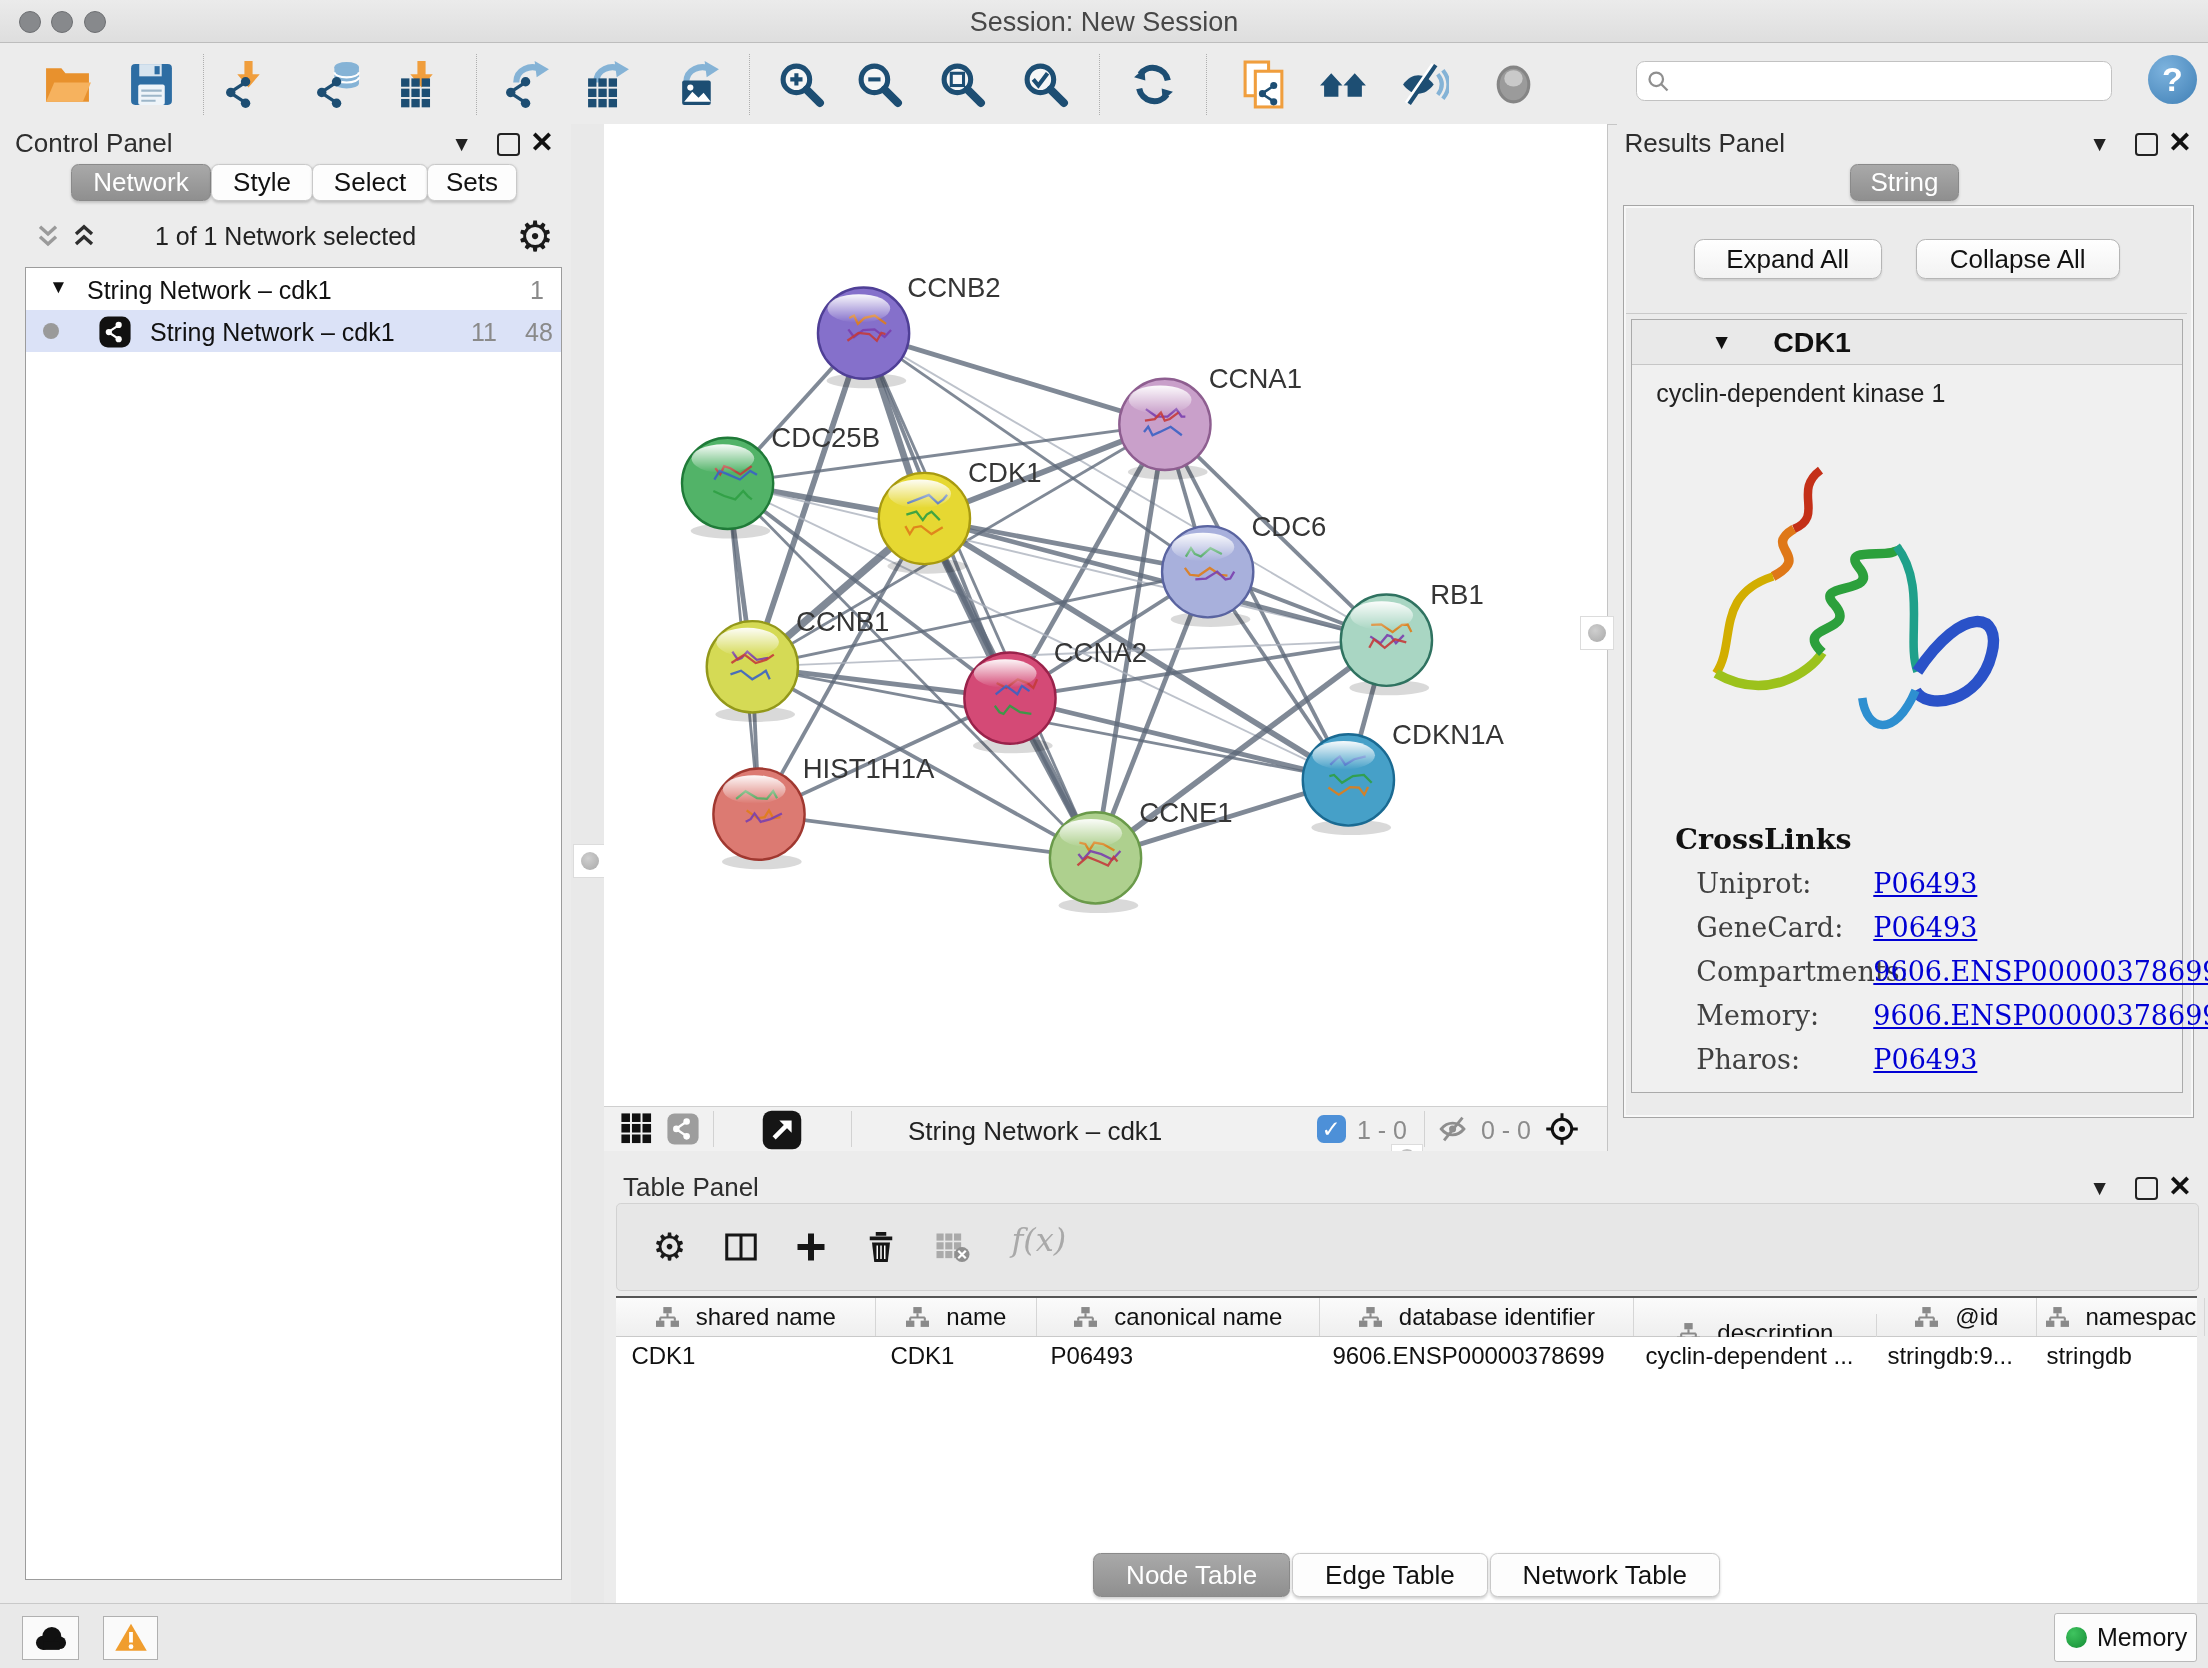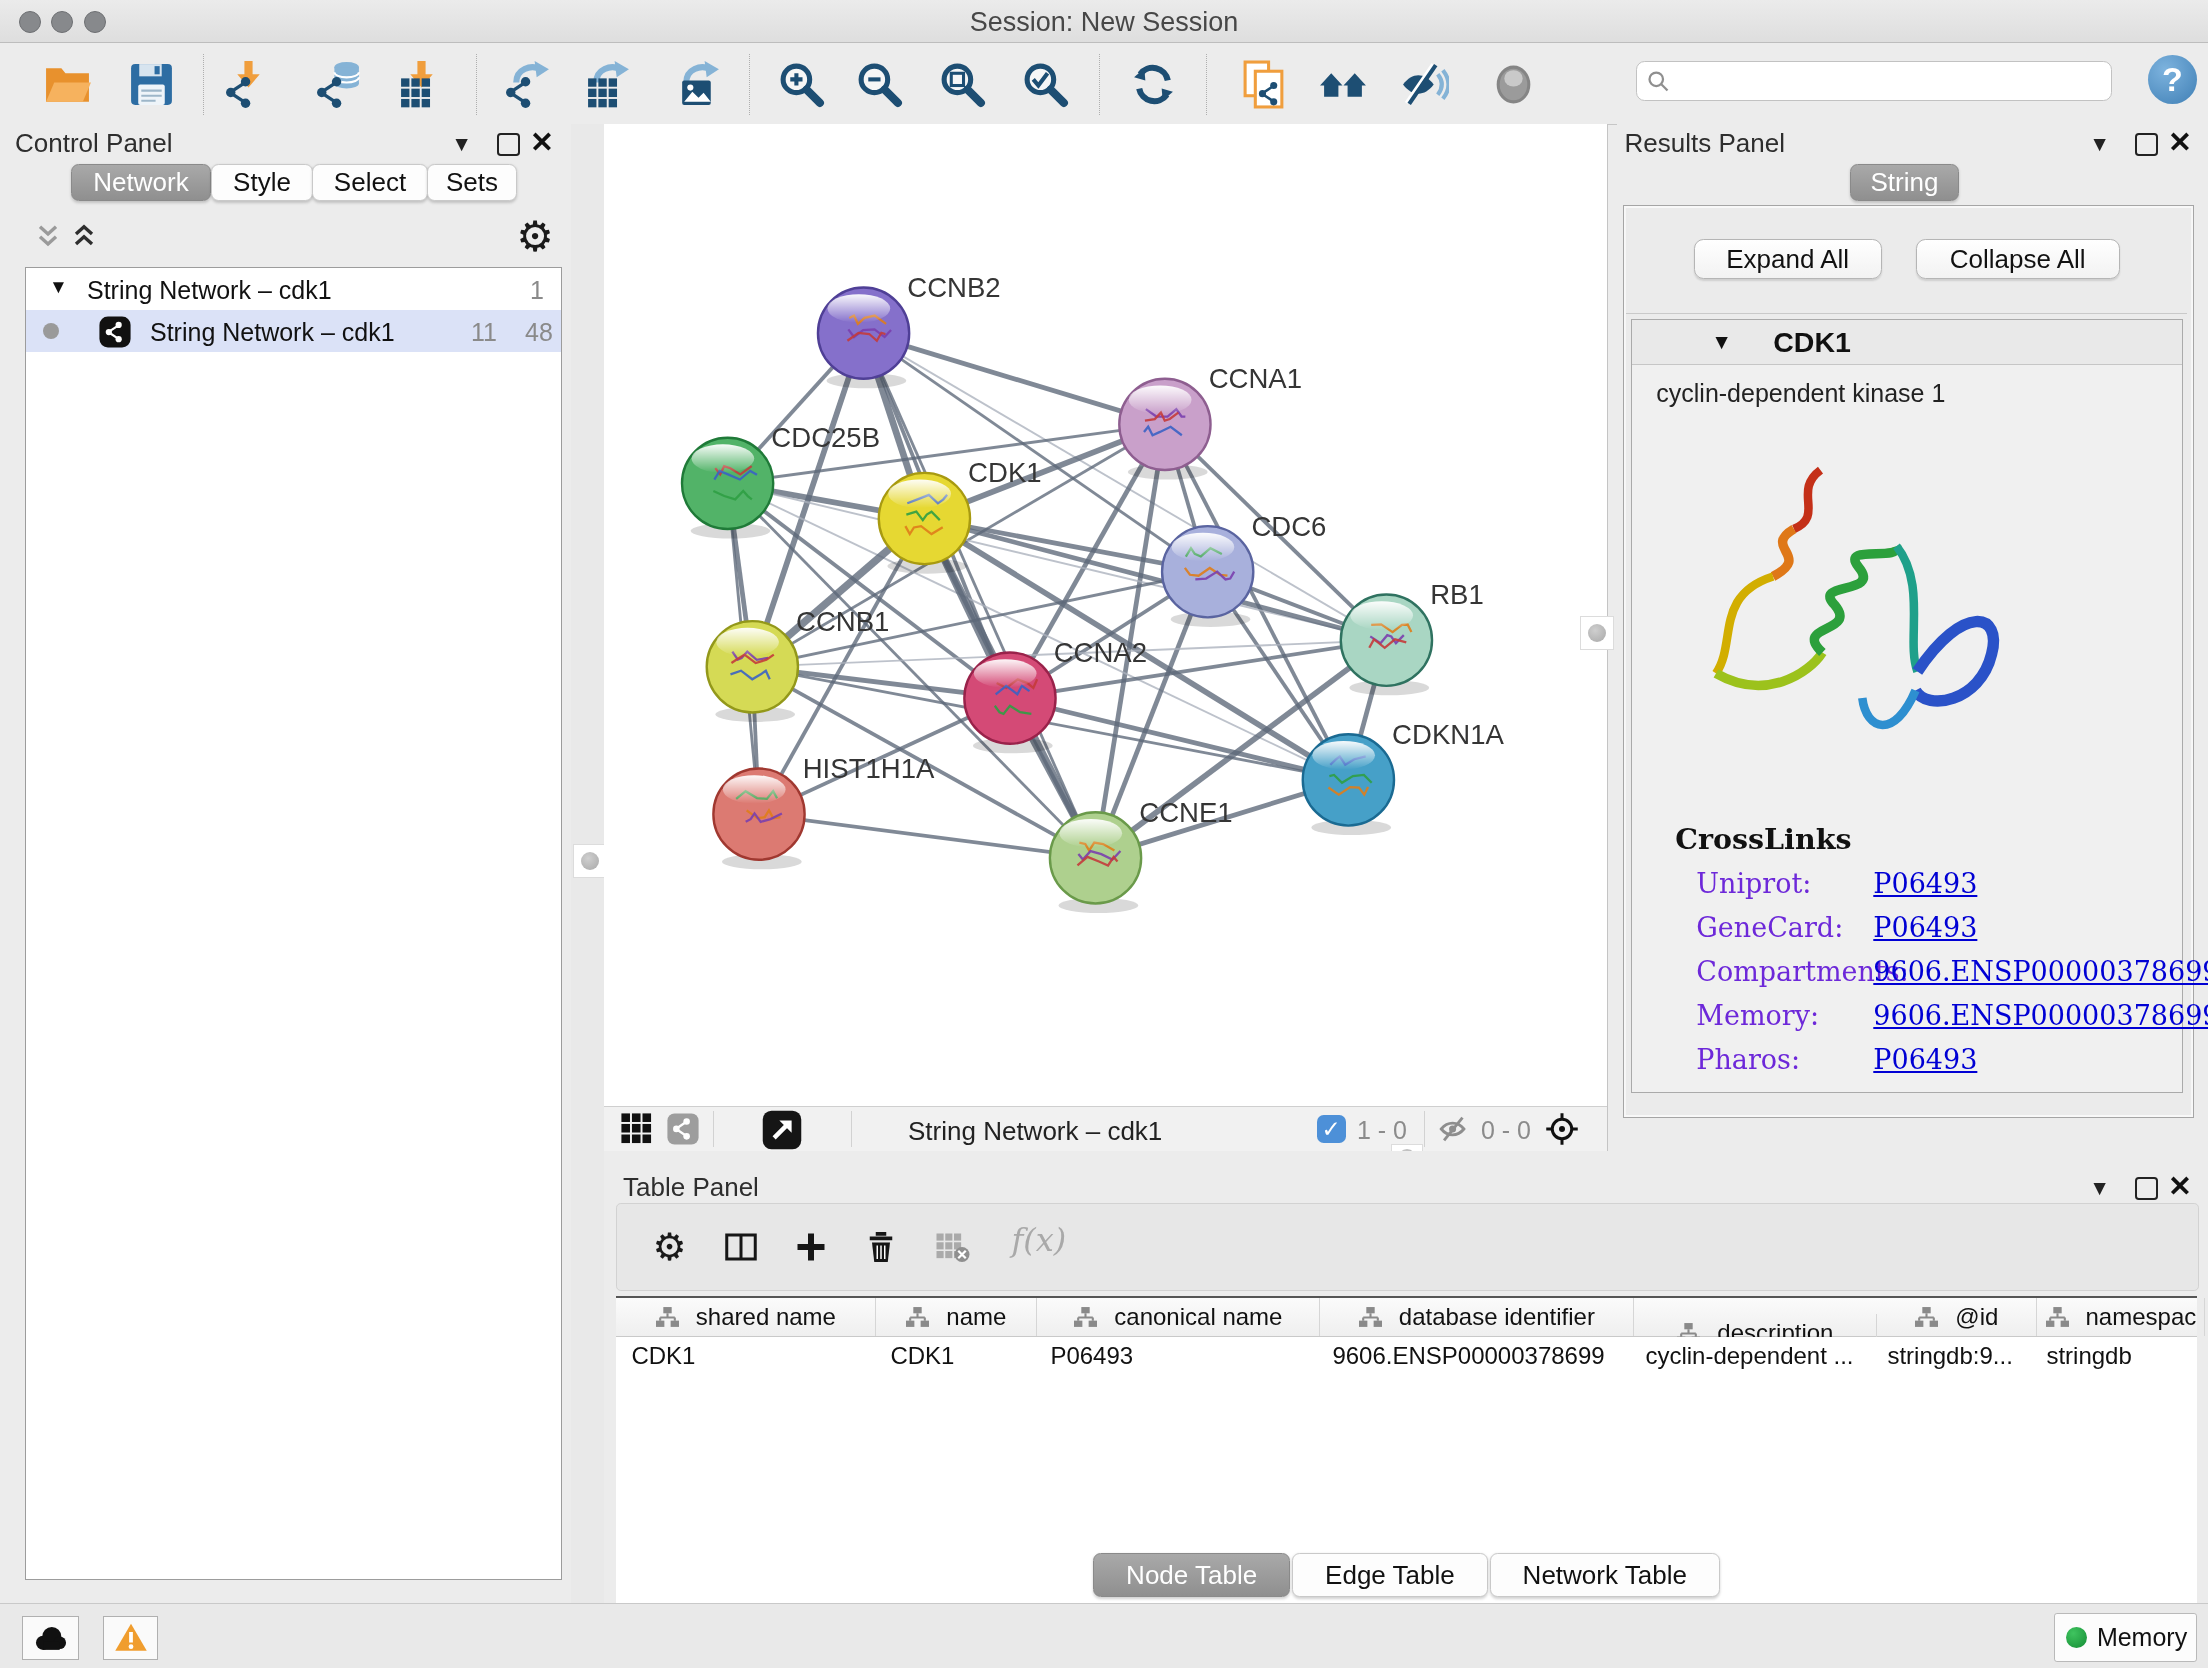--- a/index.html
+++ b/index.html
@@ -88,21 +88,21 @@
   #rp-protein-hdr{position:absolute;left:0;top:0;width:100%;height:44px;background:#e9e9e9;
      border-bottom:1px solid #c6c6c6;}
   #rp-protein-hdr .arr{position:absolute;left:79px;top:9.5px;font-size:21px;color:#111;cursor:pointer;}
   #rp-protein-hdr .pname{position:absolute;left:141px;top:5.7px;font-size:28.5px;font-weight:bold;color:#111;}
   #rp-desc{position:absolute;left:24px;top:59px;font-size:25px;color:#222;}
   #protein-img{position:absolute;left:46px;top:133px;width:361px;height:323px;}
   #xl-title{position:absolute;left:43px;top:502px;font-family:"DejaVu Serif",serif;
      font-size:28.5px;font-weight:bold;color:#111;}
   #xl-rows{position:absolute;left:64px;top:544px;width:476px;}
   .xl-row{position:relative;height:44px;font-family:"DejaVu Serif",serif;font-size:27px;}
-  .xl-label{position:absolute;left:0;top:3.8px;color:#6d28d9;}
+  .xl-label{position:absolute;left:0;top:3.8px;color:#404040;}
   .xl-link{position:absolute;left:177px;top:3.8px;color:#0000d4;text-decoration:underline;cursor:pointer;}
   
   #table-panel{position:absolute;left:604px;top:1151px;width:1605px;height:452px;background:#ececec;}
   #tp-toolbar{position:absolute;left:12.4px;top:52px;width:1581px;height:86px;background:#e7e7e7;
      border:1px solid #d2d2d2;border-radius:4.8px;}
   .tp-icon{position:absolute;top:25px;width:36px;height:36px;cursor:pointer;}
   .fx{font-family:"DejaVu Serif",serif;font-style:italic;font-size:32px;color:#a9a9a9;}
   #tp-table{position:absolute;left:12.4px;top:145px;width:1581px;height:453px;background:#fff;
      border-top:2.9px solid #555;border-bottom:1.9px solid #9c9c9c;height:453px;}
   #tp-hdr{position:absolute;left:0;top:0;height:38px;width:1581px;display:flex;
@@ -296,20 +296,21 @@
       <span class="ph-close" style="right:17px">✕</span>
     </div>
     <div id="cp-tabs"></div>
     <div id="cp-status">
       <span class="chev" style="left:32px"><svg viewBox="0 0 48 48" width="100%" height="100%">
             <path d="M12 10l12 11 12-11M12 25l12 11 12-11" fill="none" stroke="#9a9a9a" stroke-width="5"></path>
           </svg></span>
       <span class="chev" style="left:68px"><svg viewBox="0 0 48 48" width="100%" height="100%">
             <path d="M12 21l12-11 12 11M12 36l12-11 12 11" fill="none" stroke="#2e2e2e" stroke-width="5"></path>
           </svg></span>
+      <div class="sel-text">1 of 1 Network selected</div>
       <span id="cp-gear">⚙</span>
     </div>
     <div id="cp-tree">
       <div class="tree-row">
         <span class="arrow">▼</span>
         <span class="lbl">String Network – cdk1</span>
         <span class="cnt">1</span>
       </div>
       <div class="tree-row" id="tree-net-row">
         <span class="dot"></span>

